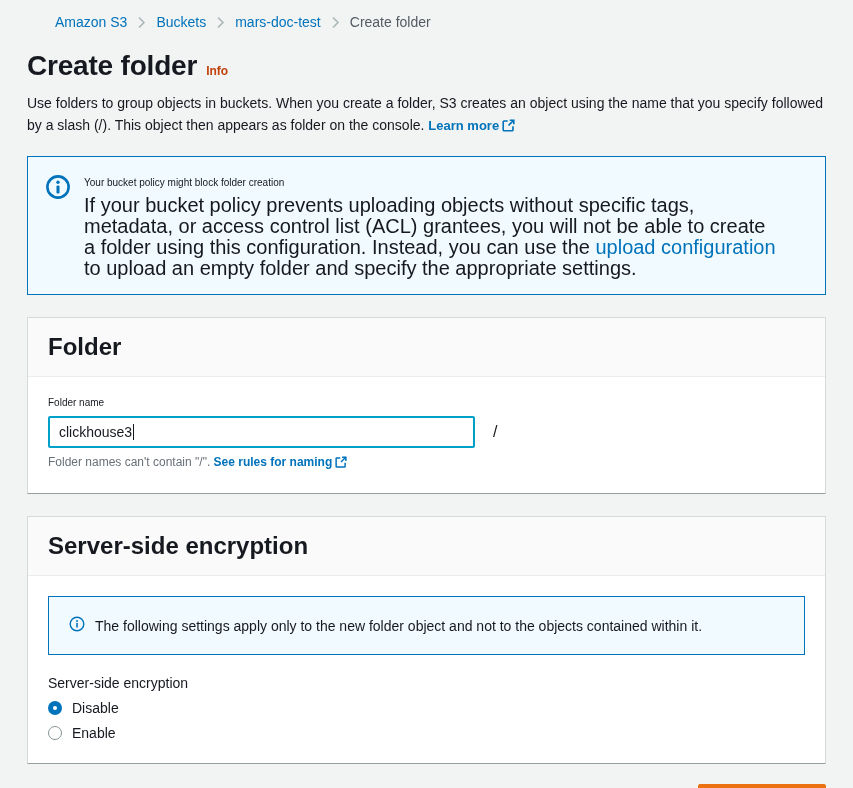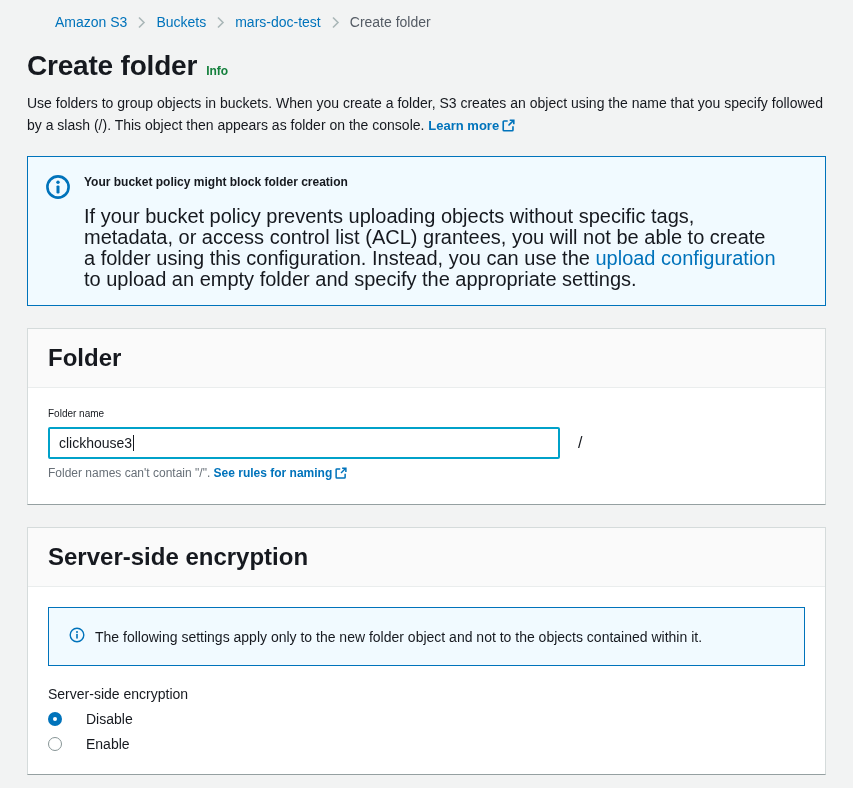--- a/index.html
+++ b/index.html
@@ -16,40 +16,40 @@
   
   .breadcrumb { display:flex; align-items:center; gap:10px; font-size:14px; padding-top:2px;margin-left:28px; }
   .breadcrumb a { color:#0073bb; text-decoration:none; cursor:pointer; }
   .breadcrumb .current { color:#545b64; }
   .crumb-sep { color:#aab7b8; display:inline-flex; align-items:center; }
   .crumb-sep svg { display:block; }
 
   
   .title-row { display:flex; align-items:baseline; gap:9px; margin-top:20px; }
   h1 { font-size:28px; font-weight:700; color:#16191f; letter-spacing:-0.2px; }
-  .info-link { font-size:12px; font-weight:700; color:#15803d; text-decoration:none; cursor:pointer; }
+  .info-link { font-size:12px; font-weight:700; color:#c2410c; text-decoration:none; cursor:pointer; }
 
   
   .description { margin-top:10px; font-size:14px; line-height:22px; color:#16191f; }
   .learn-more { color:#0073bb; font-weight:700; font-size:13px; text-decoration:none; cursor:pointer; white-space:nowrap; }
   .ext-icon { display:inline-block; vertical-align:-2px; margin-left:3px; }
 
   
   .alert {
     margin-top:17px;
     border:1px solid #0073bb;
     background:#f1faff;
     padding:15px 16px 15px 17px;
     display:flex;
     gap:13px;
     border-radius:0;
   }
   .alert-icon { flex:0 0 auto; margin-top:2px; }
   .alert-content { line-height:21px; padding-right:30px; }
-  .alert-title { font-weight:700; font-size:12px; margin-bottom:13px; }
+  .alert-title { font-weight:400; font-size:10px; margin-bottom:2px; }
   .alert-body { font-size:20px; }
   .alert-body a { color:#0073bb; text-decoration:none; cursor:pointer; }
 
   
   .card {
     background:#ffffff;
     border:1px solid #d5dbdb;
     border-bottom:1px solid #95a0a1;
     margin-top:22px;
   }
@@ -58,21 +58,21 @@
     border-bottom:1px solid #eaeded;
     padding:15px 20px;
   }
   .card-header h2 { font-size:24px; font-weight:700; color:#16191f; }
   .card-body { padding:20px 20px 22px 20px; }
 
   
   .field-label { font-size:10px; color:#16191f; display:block; margin-bottom:8px; }
   .input-row { display:flex; align-items:center; }
   .text-input {
-    width:512px; height:32px;
+    width:427px; height:32px;
     border:2px solid #00a1c9;
     border-radius:2px;
     background:#fff;
     padding:0 9px;
     font-size:14px;
     font-family:"Liberation Sans", sans-serif;
     color:#16191f;
     display:flex; align-items:center;
     outline:none;
   }
@@ -85,21 +85,21 @@
   .notice-box {
     border:1px solid #0073bb;
     background:#f1faff;
     padding:19px 20px;
     display:flex;
     align-items:center;
     gap:10px;
     font-size:14px;
   }
   .radio-group-label { margin-top:20px; font-size:14px; display:block; }
-  .radio-option { display:flex; align-items:center; gap:24px; margin-top:9px; cursor:pointer; }
+  .radio-option { display:flex; align-items:center; gap:10px; margin-top:9px; cursor:pointer; }
   .radio-circle {
     width:14px; height:14px; border-radius:50%;
     border:1px solid #879596; background:#fff;
     flex:0 0 auto;
     display:flex; align-items:center; justify-content:center;
   }
   .radio-circle.selected { border:none; background:#0073bb; }
   .radio-circle.selected::after {
     content:""; width:4px; height:4px; border-radius:50%; background:#fff;
   }

